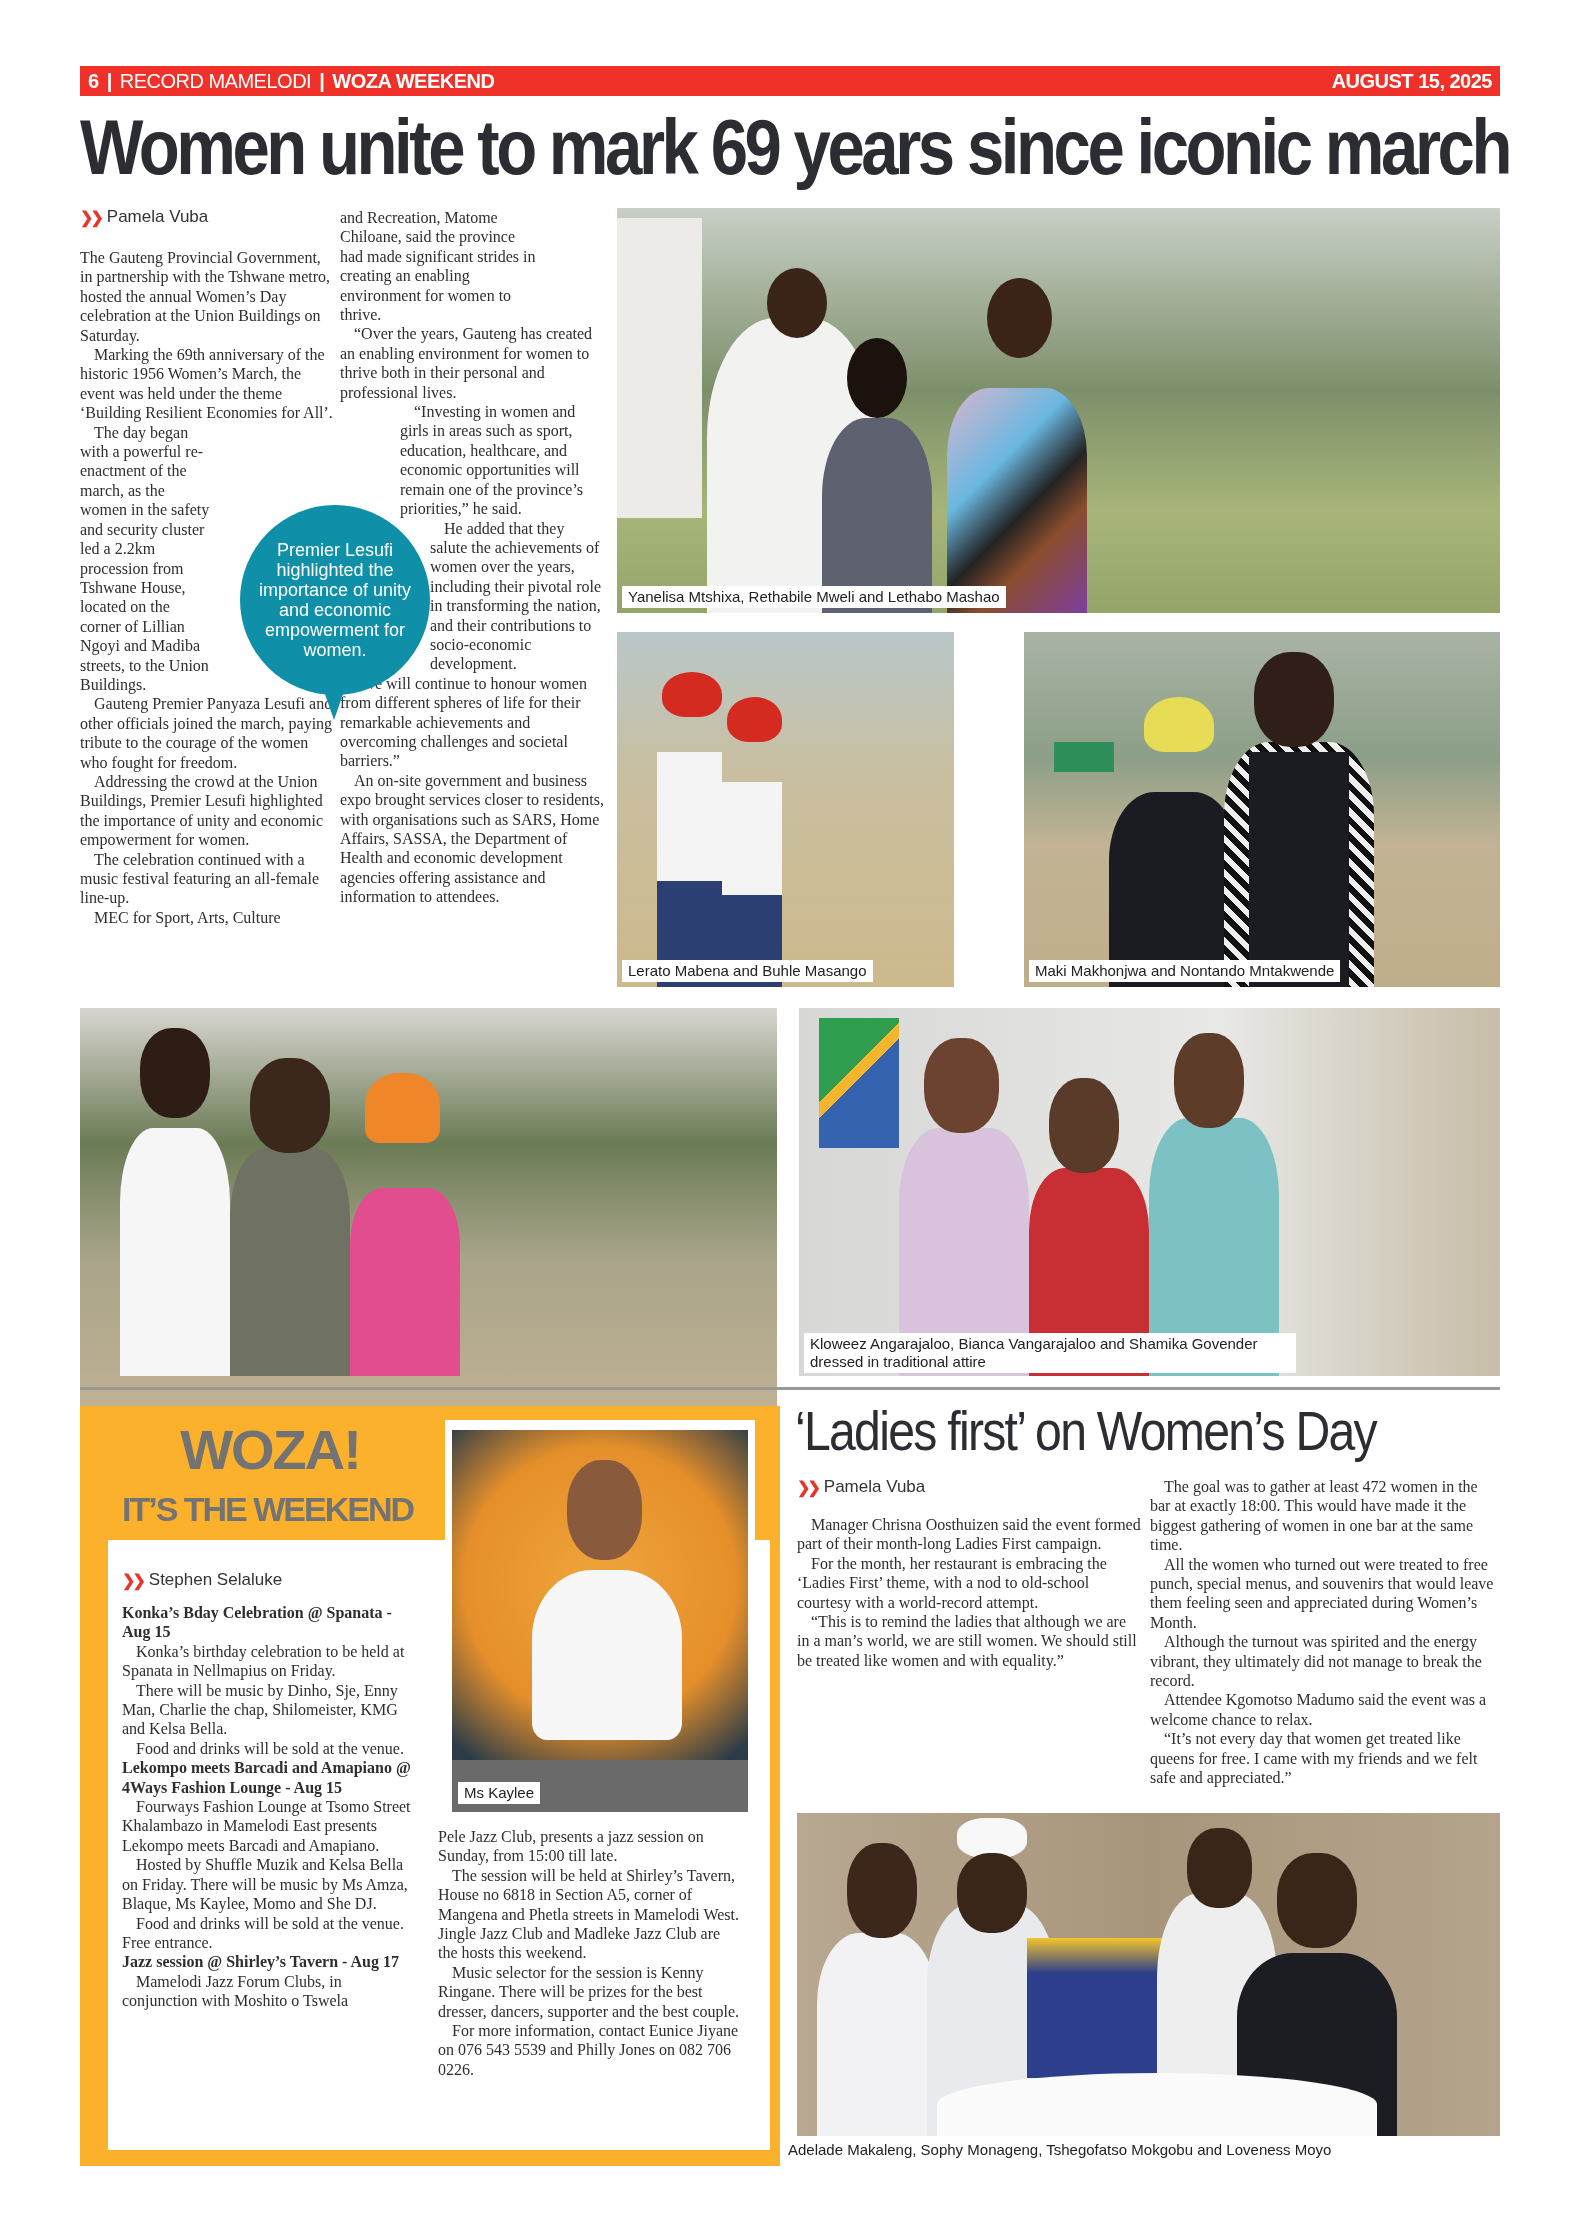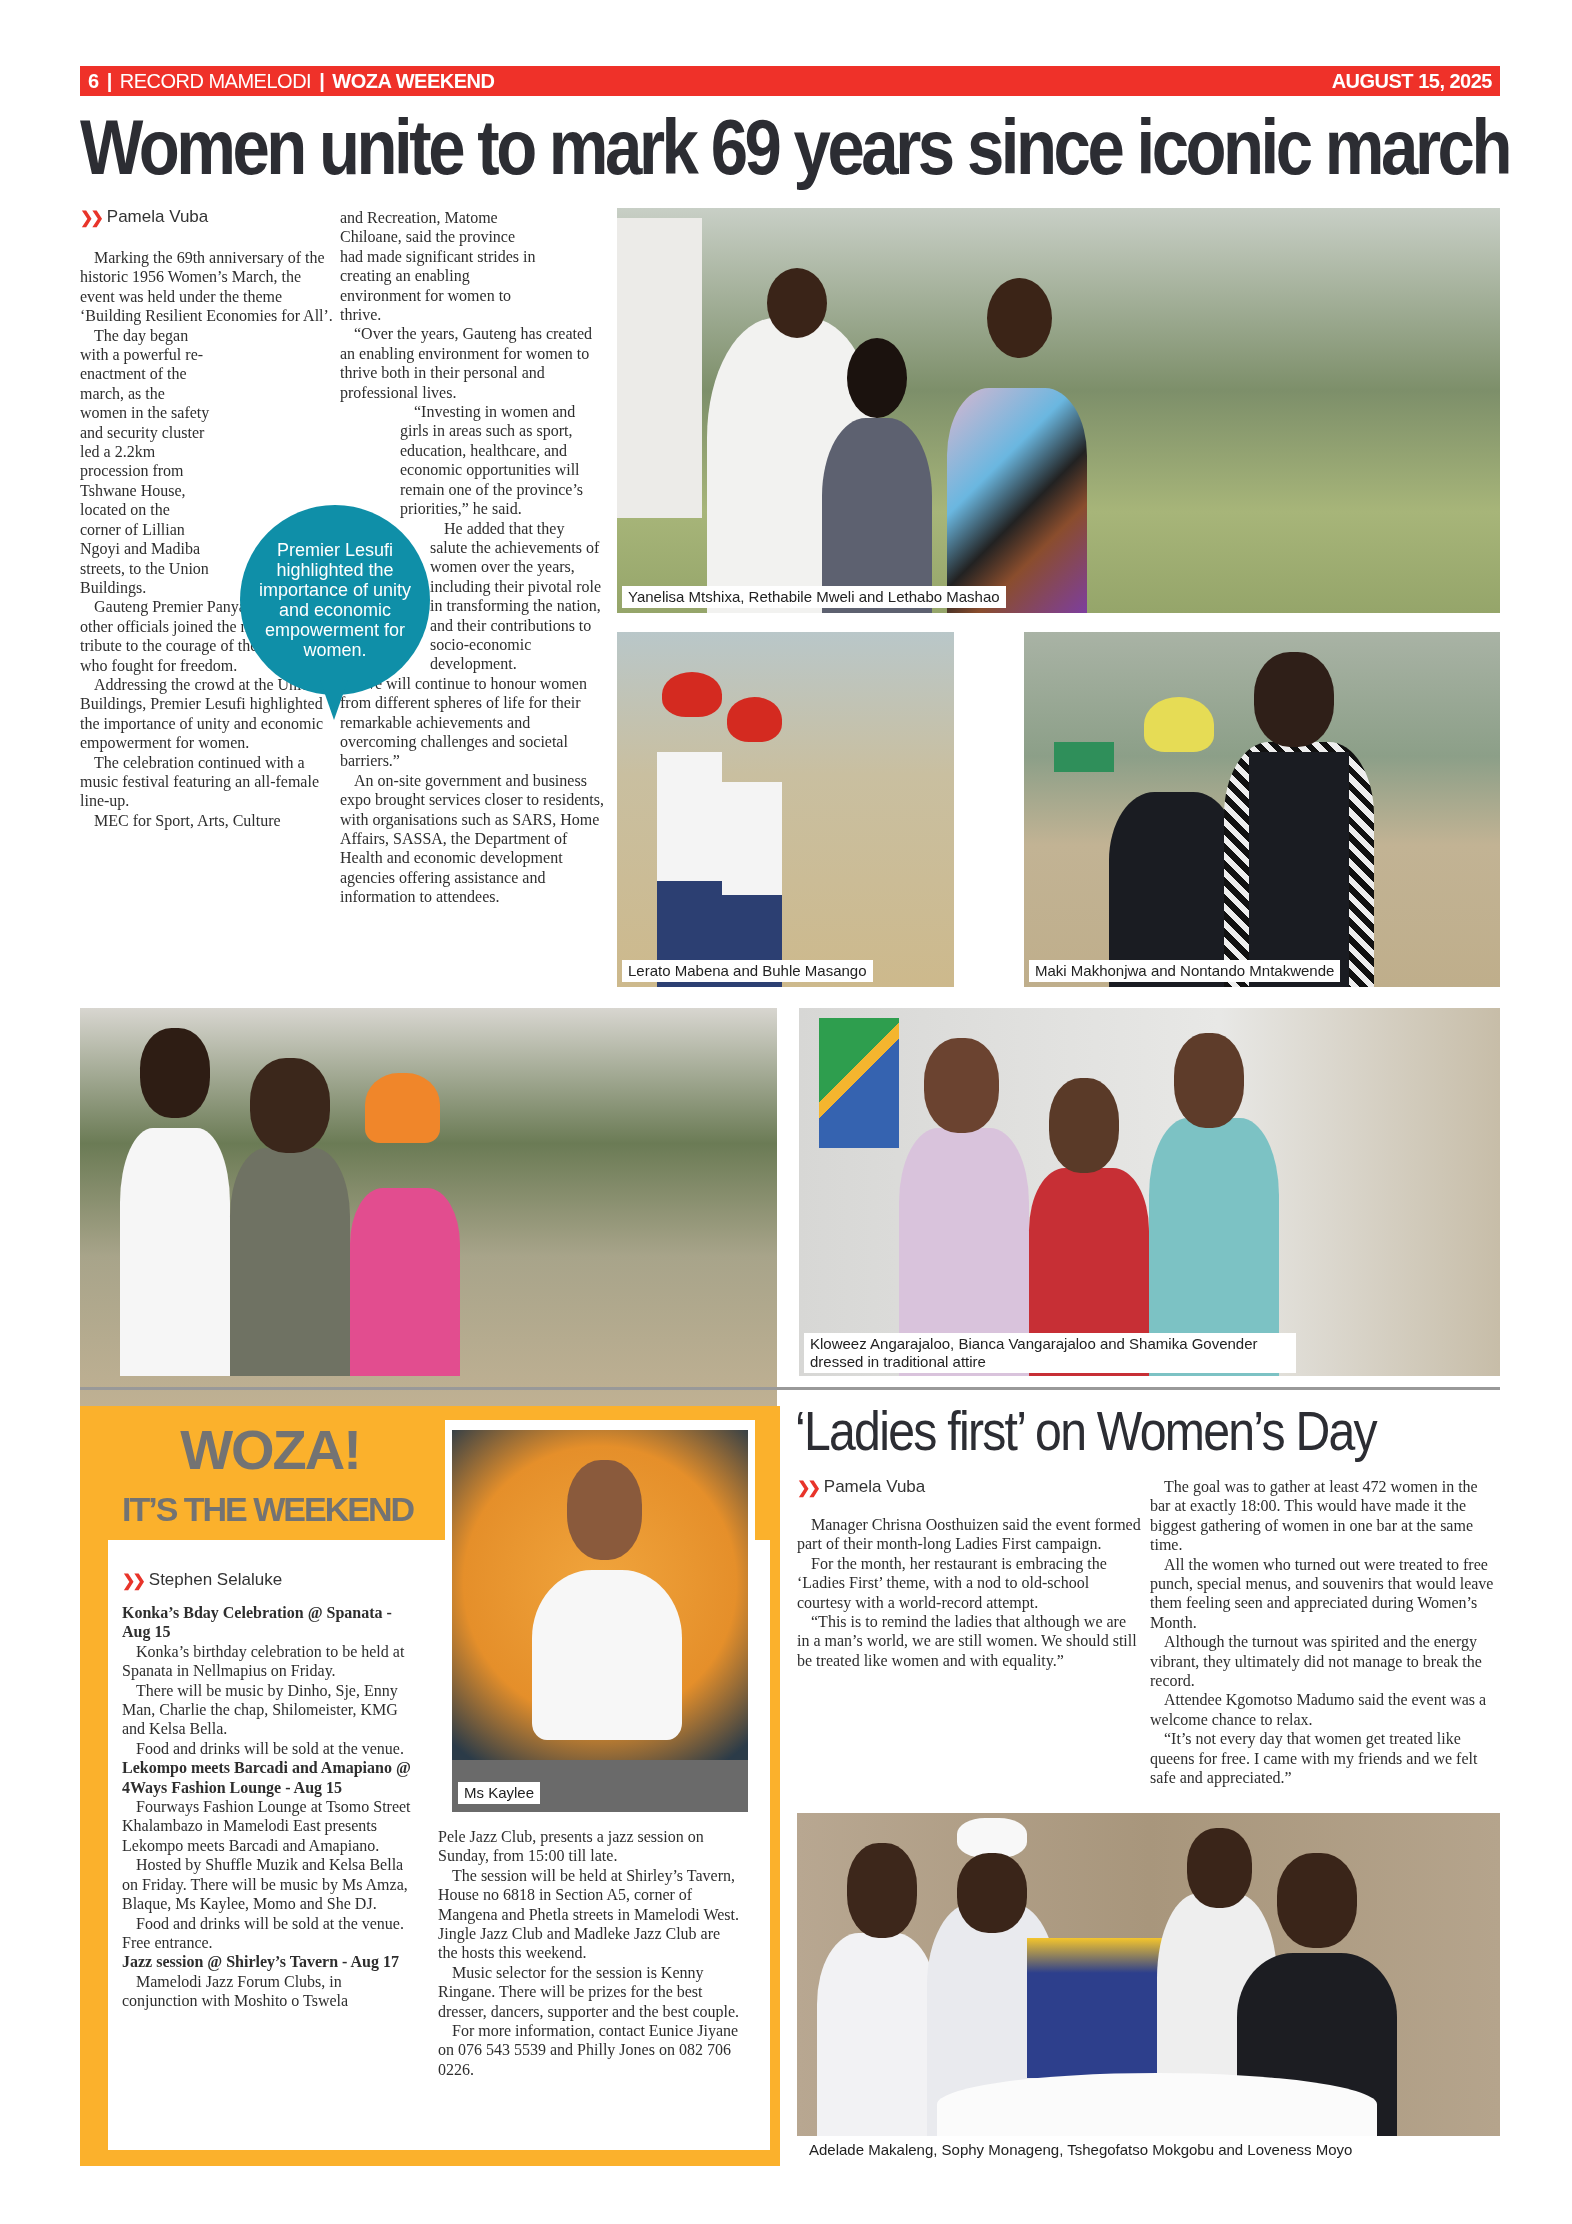--- a/index.html
+++ b/index.html
@@ -45,20 +45,21 @@
 </div>
 
 <div class="abs headline">Women unite to mark 69 years since iconic march</div>
 
 <div class="abs byline" style="left:80px; top:207px;">
   <span class="chev">❯❯</span>
   <span>Pamela Vuba</span>
 </div>
 
 <div class="abs col" style="left:80px; top:248px; width:255px;">
+  <p class="first">The Gauteng Provincial Government, in partnership with the Tshwane metro, hosted the annual Women’s Day celebration at the Union Buildings on Saturday.</p>
   <p>Marking the 69th anniversary of the historic 1956 Women’s March, the event was held under the theme ‘Building Resilient Economies for All’.</p>
   <p style="width:130px;">The day began with a powerful re-enactment of the march, as the women in the safety and security cluster led a 2.2km procession from Tshwane House, located on the corner of Lillian Ngoyi and Madiba streets, to the Union Buildings.</p>
   <p>Gauteng Premier Panyaza Lesufi and other officials joined the march, paying tribute to the courage of the women who fought for freedom.</p>
   <p>Addressing the crowd at the Union Buildings, Premier Lesufi highlighted the importance of unity and economic empowerment for women.</p>
   <p>The celebration continued with a music festival featuring an all-female line-up.</p>
   <p>MEC for Sport, Arts, Culture</p>
 </div>
 
 <div class="abs col" style="left:340px; top:208px; width:265px;">
   <p class="first" style="width:200px;">and Recreation, Matome Chiloane, said the province had made significant strides in creating an enabling environment for women to thrive.</p>
@@ -191,13 +192,13 @@
   <div class="abs" style="left:130px; top:90px; width:130px; height:233px; background:#e9eaee; border-radius:35% 35% 0 0;"></div>
   <div class="abs" style="left:160px; top:5px; width:70px; height:40px; border-radius:40%; background:#f8f8f8;"></div>
   <div class="abs" style="left:160px; top:40px; width:70px; height:80px; border-radius:45%; background:#3a2519;"></div>
   <div class="abs" style="left:230px; top:125px; width:160px; height:140px; background:linear-gradient(180deg,#f4c52c 0%,#2d3f8c 25%,#2d3f8c 100%);"></div>
   <div class="abs" style="left:360px; top:80px; width:120px; height:243px; background:#eeeeee; border-radius:35% 35% 0 0;"></div>
   <div class="abs" style="left:390px; top:15px; width:65px; height:80px; border-radius:45%; background:#3a2519;"></div>
   <div class="abs" style="left:440px; top:140px; width:160px; height:183px; background:#1c1d22; border-radius:35% 35% 0 0;"></div>
   <div class="abs" style="left:480px; top:40px; width:80px; height:95px; border-radius:45%; background:#3a2519;"></div>
   <div class="abs" style="left:140px; top:260px; width:440px; height:63px; background:#fbfbfb; border-radius:50% 50% 0 0;"></div>
 </div>
-<div class="abs" style="left:809px; top:2141px; font-family:'Liberation Sans', sans-serif; font-size:15px; color:#222;">Adelade Makaleng, Sophy Monageng, Tshegofatso Mokgobu and Loveness Moyo</div>
+<div class="abs" style="left:788px; top:2141px; font-family:'Liberation Sans', sans-serif; font-size:15px; color:#222;">Adelade Makaleng, Sophy Monageng, Tshegofatso Mokgobu and Loveness Moyo</div>
 
 </body></html>

